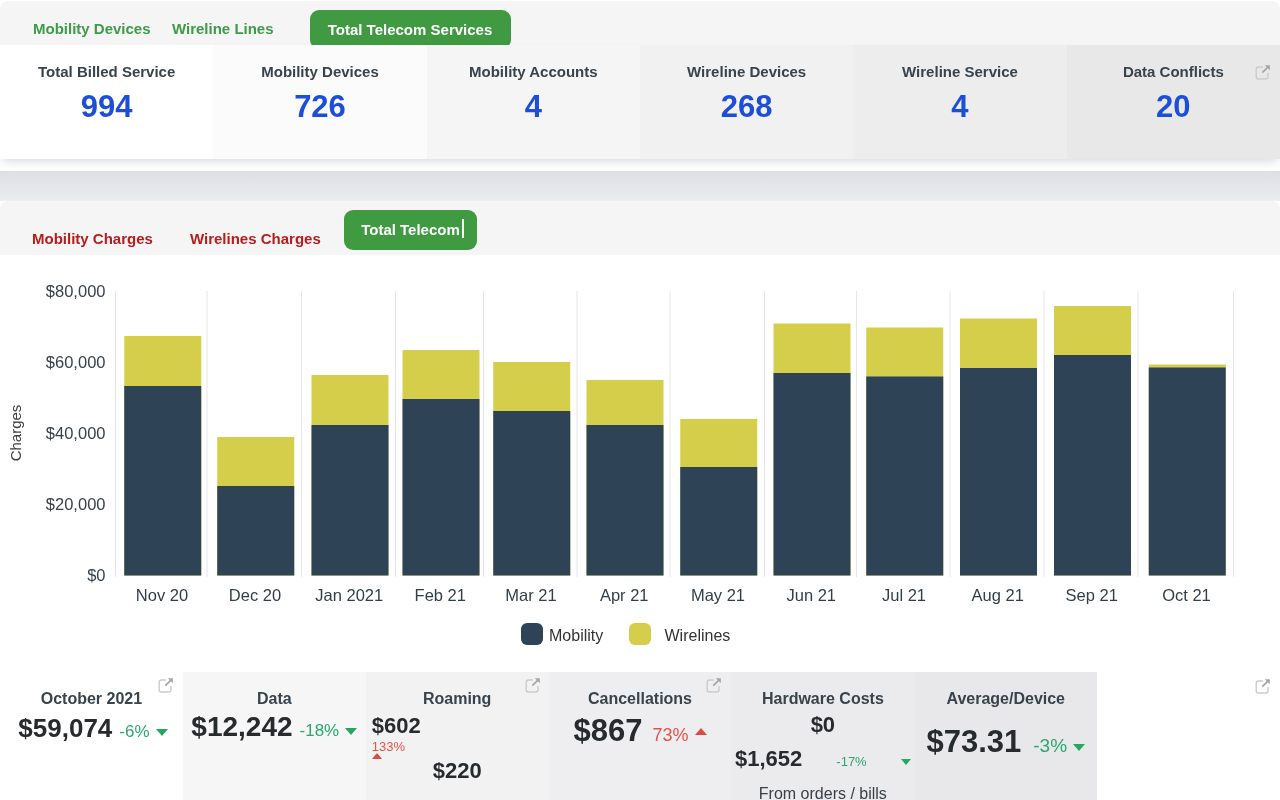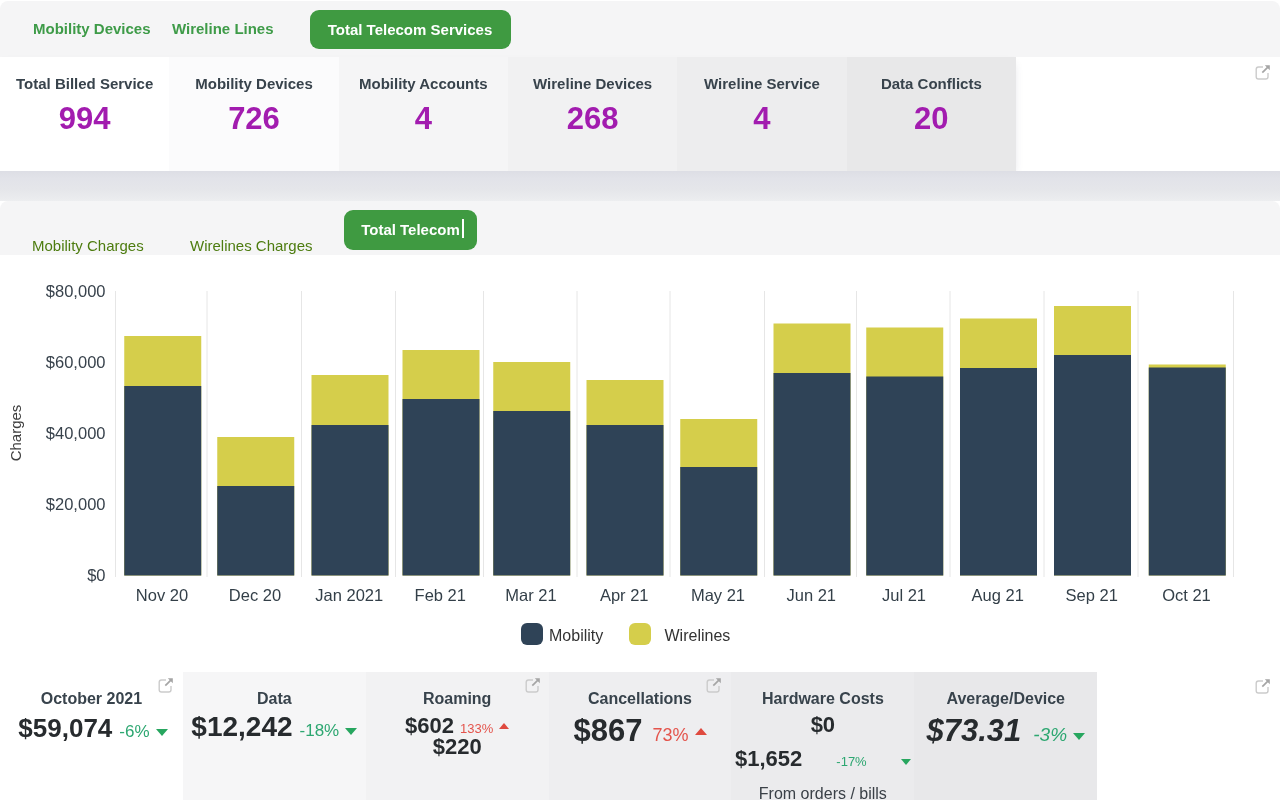--- a/index.html
+++ b/index.html
@@ -5,31 +5,31 @@
 * { margin:0; padding:0; box-sizing:border-box; }
 html,body { width:1280px; height:800px; overflow:hidden; background:#fff; font-family:"Liberation Sans", sans-serif; }
 .page { position:relative; width:1280px; height:800px; }
 
 
 .topbar { position:absolute; left:0; top:1px; width:1280px; height:56px; background:#f5f5f6; border-radius:8px 8px 0 0; }
 .tab1 { position:absolute; top:0; height:56px; line-height:56px; font-size:15px; font-weight:bold; color:#3e9b48; }
 .btn { position:absolute; background:#3f9a41; border-radius:9px; color:#fff; font-weight:bold; text-align:center; }
 .btn1 { left:309.5px; top:9px; width:201px; height:39px; line-height:39px; font-size:15px; }
 
-.kpirow { position:absolute; left:0; top:57px; width:1016px; height:114px; display:flex; box-shadow:0 5px 9px -3px rgba(70,75,100,0.22); }
+.kpirow { position:absolute; left:0; top:45px; width:1280px; height:114px; display:flex; box-shadow:0 5px 9px -3px rgba(70,75,100,0.22); }
 .kpi { width:213.34px; height:114px; text-align:center; }
 .kpi .t { margin-top:19px; font-size:15px; font-weight:bold; color:#38434c; line-height:15px; }
-.kpi .v { margin-top:12px; font-size:31px; font-weight:bold; color:#a21caf; line-height:31px; }
+.kpi .v { margin-top:12px; font-size:31px; font-weight:bold; color:#1d4ed8; line-height:31px; }
 
 .band { position:absolute; left:0; top:171px; width:1280px; height:30px; background:linear-gradient(180deg,#dddee5 0%,#e2e3e9 25%,#e5e6ea 60%,#eaebee 90%,#edeef0 100%); }
 
 
 .sectionB { position:absolute; left:0; top:201px; width:1280px; height:599px; background:#ffffff; border-radius:8px 8px 0 0; }
 .tabbar2 { position:absolute; left:0; top:0; width:1280px; height:54px; background:#f5f5f6; border-radius:8px 8px 0 0; }
-.tab2 { position:absolute; top:16px; height:54px; line-height:57px; font-size:15px; font-weight:normal; color:#4d7c0f; }
+.tab2 { position:absolute; top:9px; height:54px; line-height:57px; font-size:15px; font-weight:bold; color:#b91c1c; }
 .btn2 { left:344px; top:9px; width:133px; height:40px; line-height:40px; font-size:15px; }
 .cursor { position:absolute; left:117.5px; top:9px; width:2px; height:19px; background:#fff; }
 
 
 .botrow { position:absolute; left:0; top:672px; width:1280px; height:128px; display:flex; }
 .bc { width:182.86px; height:128px; text-align:center; position:relative; }
 .bc .t { margin-top:17.5px; font-size:16px; font-weight:bold; color:#38434c; line-height:17px; }
 .vline { display:flex; align-items:baseline; justify-content:center; font-weight:bold; color:#272b2e; }
 .pct-g { color:#2da771; font-weight:normal; }
 .pct-r { color:#e4544c; font-weight:normal; }
@@ -165,36 +165,36 @@
     <div class="bc" style="background:#ffffff;">
       <div class="t">October 2021</div>
       <div class="vline" style="margin-top:8.5px; font-size:26px; line-height:26px; padding-left:3px;">$59,074<span class="pct-g" style="font-size:17px; margin-left:7px;">-6%</span><span class="car-dn"></span></div>
     </div>
     <div class="bc" style="background:#f6f6f7;">
       <div class="t">Data</div>
       <div class="vline" style="margin-top:6.5px; font-size:28px; line-height:28px;">$12,242<span class="pct-g" style="font-size:17px; margin-left:7px;">-18%</span><span class="car-dn"></span></div>
     </div>
     <div class="bc" style="background:#f2f2f3;">
       <div class="t">Roaming</div>
-      <div class="vline" style="margin-top:8px; font-size:22px; line-height:21px;">$602<span class="pct-r" style="font-size:13px; margin-left:6px;">133%</span><span class="car-up" style="border-left-width:5px;border-right-width:5px;border-bottom-width:6px;top:-4px;"></span></div>
+      <div class="vline" style="margin-top:8px; font-size:22px; line-height:21px;flex-direction:column;">$602<span class="pct-r" style="font-size:13px; margin-left:6px;">133%</span><span class="car-up" style="border-left-width:5px;border-right-width:5px;border-bottom-width:6px;top:-4px;"></span></div>
       <div class="vline" style="font-size:22px; line-height:20.5px; margin-top:-2px;">$220</div>
     </div>
     <div class="bc" style="background:#eeeef0;">
       <div class="t">Cancellations</div>
       <div class="vline" style="margin-top:9.5px; font-size:31px; line-height:29px;">$867<span class="pct-r" style="font-size:18px; margin-left:10px;">73%</span><span class="car-up"></span></div>
     </div>
     <div class="bc" style="background:#ebebed;text-align:center;">
       <div class="t">Hardware Costs</div>
       <div class="vline" style="margin-top:7px; font-size:22px; line-height:21px;">$0</div>
       <div class="vline" style="font-size:22px; line-height:20.5px; margin-top:14px;gap:28px;">$1,652<span class="pct-g" style="font-size:13px; margin-left:6px;">-17%</span><span class="car-dn" style="border-left-width:5px;border-right-width:5px;border-top-width:6px;"></span></div>
       <div style="margin-top:13px; font-size:16px; line-height:17px; color:#3a4047;">From orders / bills</div>
     </div>
     <div class="bc" style="background:#e8e8ea;">
       <div class="t">Average/Device</div>
-      <div class="vline" style="margin-top:9px; font-size:31px; line-height:29px;font-style:italic;">$73.31<span class="pct-g" style="font-size:19px; margin-left:12px;">-3%</span><span class="car-dn"></span></div>
+      <div class="vline" style="margin-top:20px; font-size:31px; line-height:29px;">$73.31<span class="pct-g" style="font-size:19px; margin-left:12px;">-3%</span><span class="car-dn"></span></div>
     </div>
   </div>
 
   <svg class="ext" style="left:1255px; top:64px;" width="16" height="16" viewBox="0 0 16 16">
     <path d="M8 3 H3.5 Q1.2 3 1.2 5.3 V12.7 Q1.2 15 3.5 15 H10.7 Q13 15 13 12.7 V9" stroke="#cbcbcb" stroke-width="1.4" fill="none"></path>
     <path d="M7.3 8.7 L13.4 2.6" stroke="#a5a5a5" stroke-width="1.7" fill="none"></path>
     <path d="M9.8 1.2 H14.8 V6.2 Z" fill="#a5a5a5"></path>
   </svg>
   <svg class="ext" style="left:158px; top:676.5px;" width="16" height="16" viewBox="0 0 16 16">
     <path d="M8 3 H3.5 Q1.2 3 1.2 5.3 V12.7 Q1.2 15 3.5 15 H10.7 Q13 15 13 12.7 V9" stroke="#cbcbcb" stroke-width="1.4" fill="none"></path>

